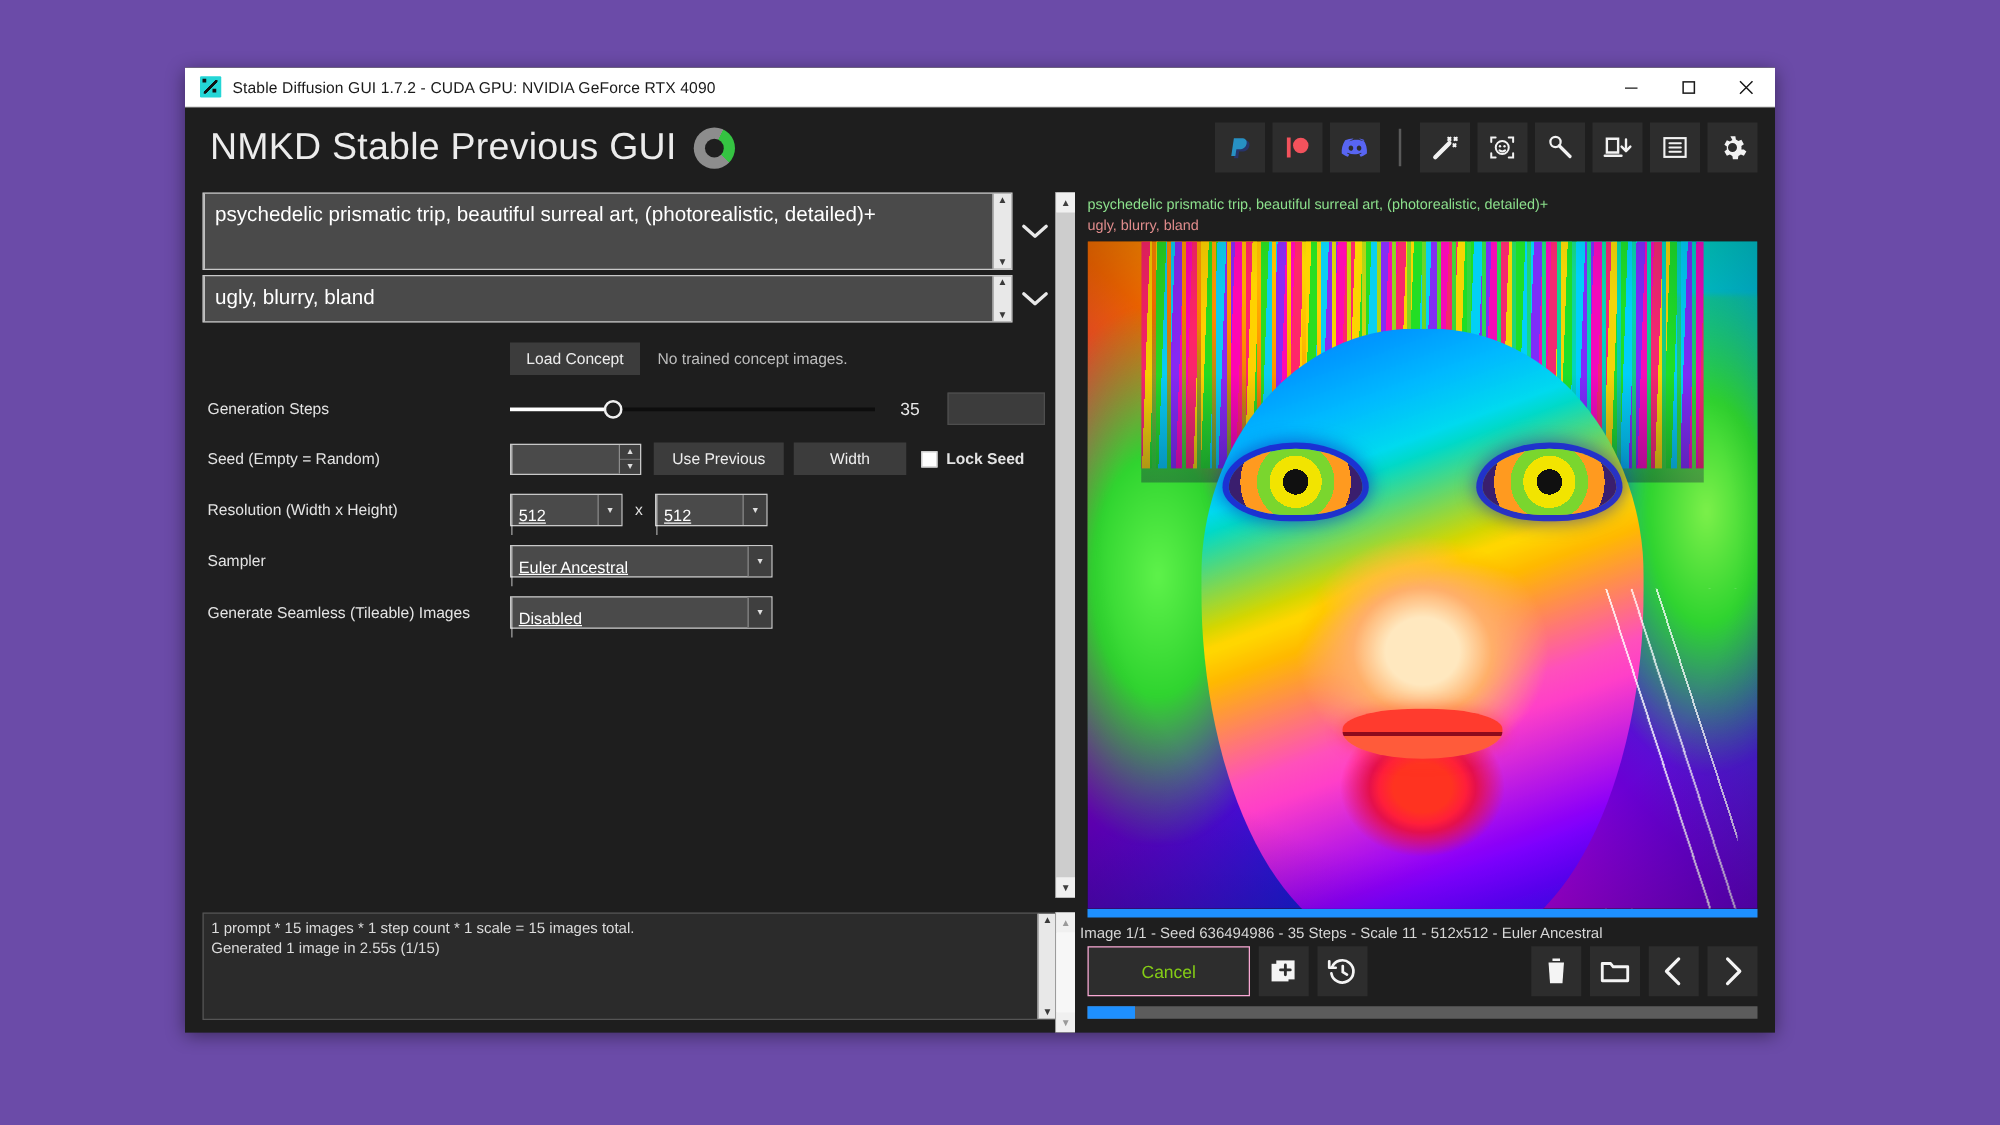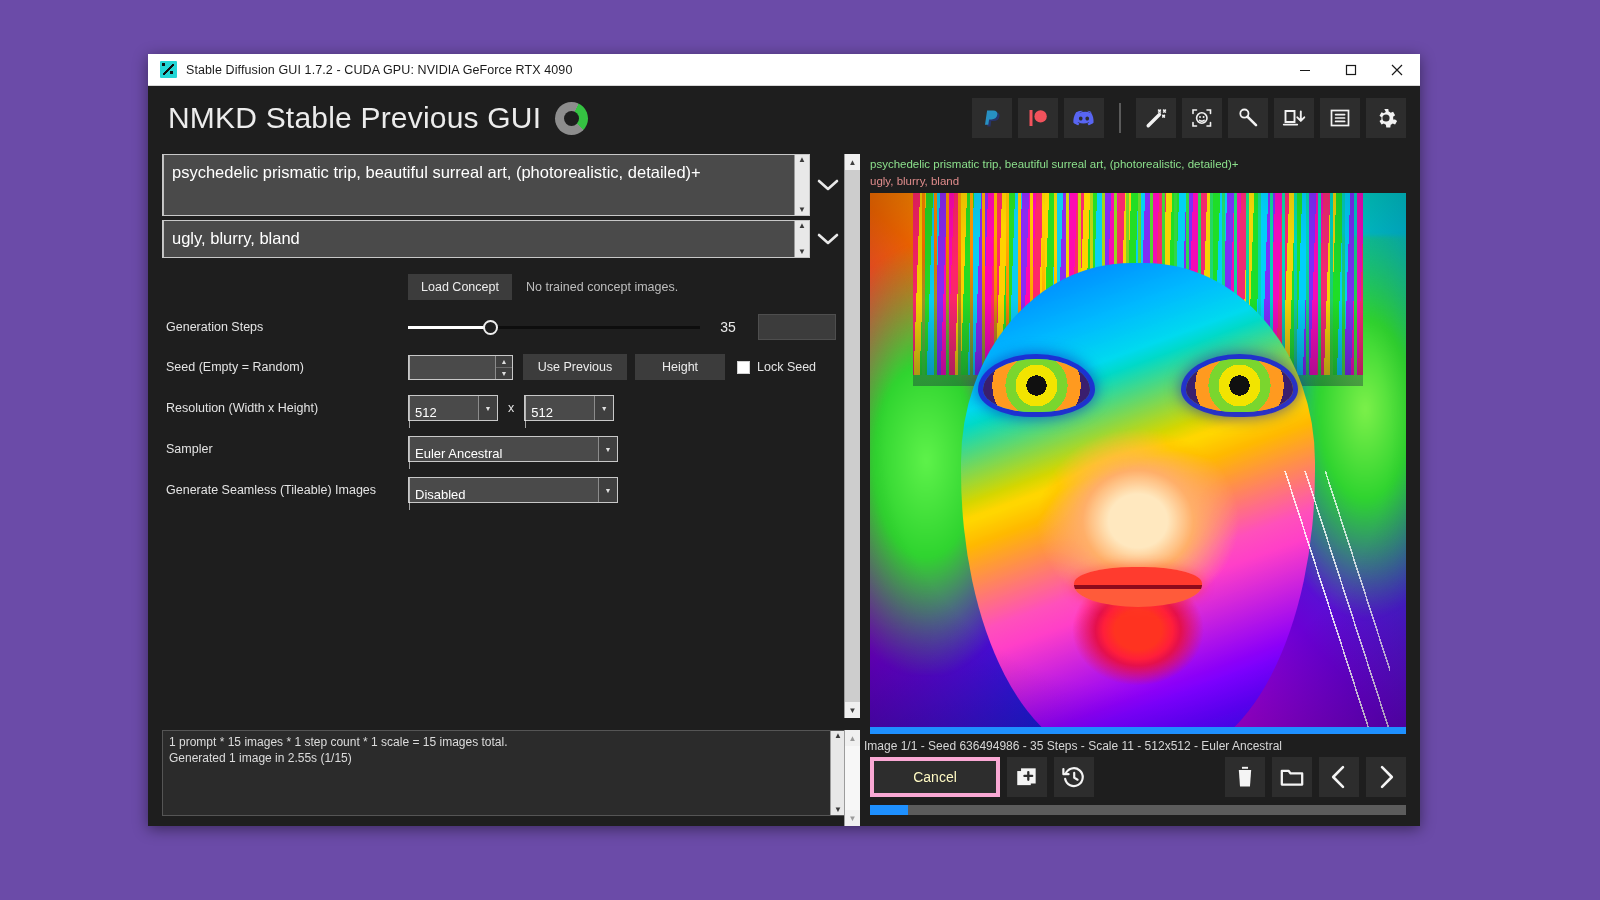--- a/index.html
+++ b/index.html
@@ -143,32 +143,33 @@
   .slider-wrap { width: 292px; display: flex; align-items: center; position: relative; height: 20px; }
   .strack { position: absolute; left: 0; right: 0; height: 3px; background: #0d0d0d; top: 9px; }
   .sfill { position: absolute; left: 0; height: 3px; background: #ffffff; top: 9px; }
   .sthumb {
     position: absolute; width: 15px; height: 15px; border-radius: 50%;
     border: 2px solid #efefef; background: #1e1e1e; top: 3px;
   }
   .sval { width: 44px; text-align: center; font-size: 14px; color: #e9e9e9; margin-left: 6px; }
   .ghostbox { width: 78px; height: 26px; background: #3c3c3c; border: 1px solid #4e4e4e; margin-left: 8px; }
 
-  .checkrow { display: flex; align-items: center; margin-left: 12px; gap: 7px; }
+  .checkrow { display: flex; align-items: center; margin-left: 12px; gap: 7px; font-weight: bold; }
   .checkbox { width: 13px; height: 13px; background: #fff; border: 1px solid #d0d0d0; }
   .checklabel { font-size: 12.5px; color: #e3e3e3; }
 
   .combo {
     height: 26px; background: #4a4a4a; border: 1px solid #c8c8c8;
     display: flex; align-items: stretch; position: relative;
   }
   .combo .val {
     flex: 1; color: #fff; font-size: 13px; padding: 16px 5px;
     display: flex; align-items: center;
     border-left: 1px solid rgba(255,255,255,.6);
+    text-decoration: underline;
   }
   .combo .arrow {
     width: 19px; background: #3f3f3f; border-left: 1px solid #8c8c8c;
     display: flex; align-items: center; justify-content: center;
     font-size: 7px; color: #e0e0e0;
   }
   .xsep { margin: 0 10px; color: #e3e3e3; font-size: 12.5px; }
 
   
   .logwrap { padding: 0 14px 10px 14px; }
@@ -207,22 +208,22 @@
   .gen-image {
     width: 100%; height: 534px; position: relative; overflow: hidden;
     background: #111;
   }
   .progress-track { height: 7px; background: #5c5c5c; margin: 0 14px 0 10px; }
   .progress-fill { height: 100%; background: #1e90ff; }
 
   .img-info { font-size: 12px; color: #d6d6d6; padding: 5px 0 4px 4px; }
   .rp-toolbar { display: flex; align-items: center; padding: 0 14px 0 10px; gap: 7px; }
   .cancel-btn {
-    width: 130px; height: 40px; background: #2d2d2d; border: 4px solid #f9a8d4;
-    color: #fef9c3; font-size: 14px; font-family: inherit; cursor: pointer;
+    width: 130px; height: 40px; background: #2d2d2d; border: 1px solid #f9a8d4;
+    color: #84cc16; font-size: 14px; font-family: inherit; cursor: pointer;
   }
   .tbicon {
     width: 40px; height: 40px; background: #2d2d2d;
     display: flex; align-items: center; justify-content: center; color: #f4f4f4;
   }
   .tb-spacer { flex: 1; }
   .bottom-progress-track { height: 10px; background: #5c5c5c; margin: 8px 14px 0 10px; }
   .bottom-progress-fill { height: 100%; background: #1e90ff; }
 
   
@@ -450,21 +451,21 @@
         <div class="srow" style="margin-top:10px">
           <div class="slabel">Seed (Empty = Random)</div>
           <div class="numbox">
             <div class="val"></div>
             <div class="spin">
                 <i>▲</i>
                 <i>▼</i>
               </div>
           </div>
           <button class="btn" style="margin-left:10px">Use Previous</button>
-          <button class="btn" style="margin-left:8px;min-width:90px">Height</button>
+          <button class="btn" style="margin-left:8px;min-width:90px">Width</button>
           <div class="checkrow">
             <div class="checkbox"></div>
             <div class="checklabel">Lock Seed</div>
           </div>
         </div>
 
         <div class="srow" style="margin-top:11px">
           <div class="slabel">Resolution (Width x Height)</div>
           <div class="combo" style="width:90px">
             <div class="val">512</div>

